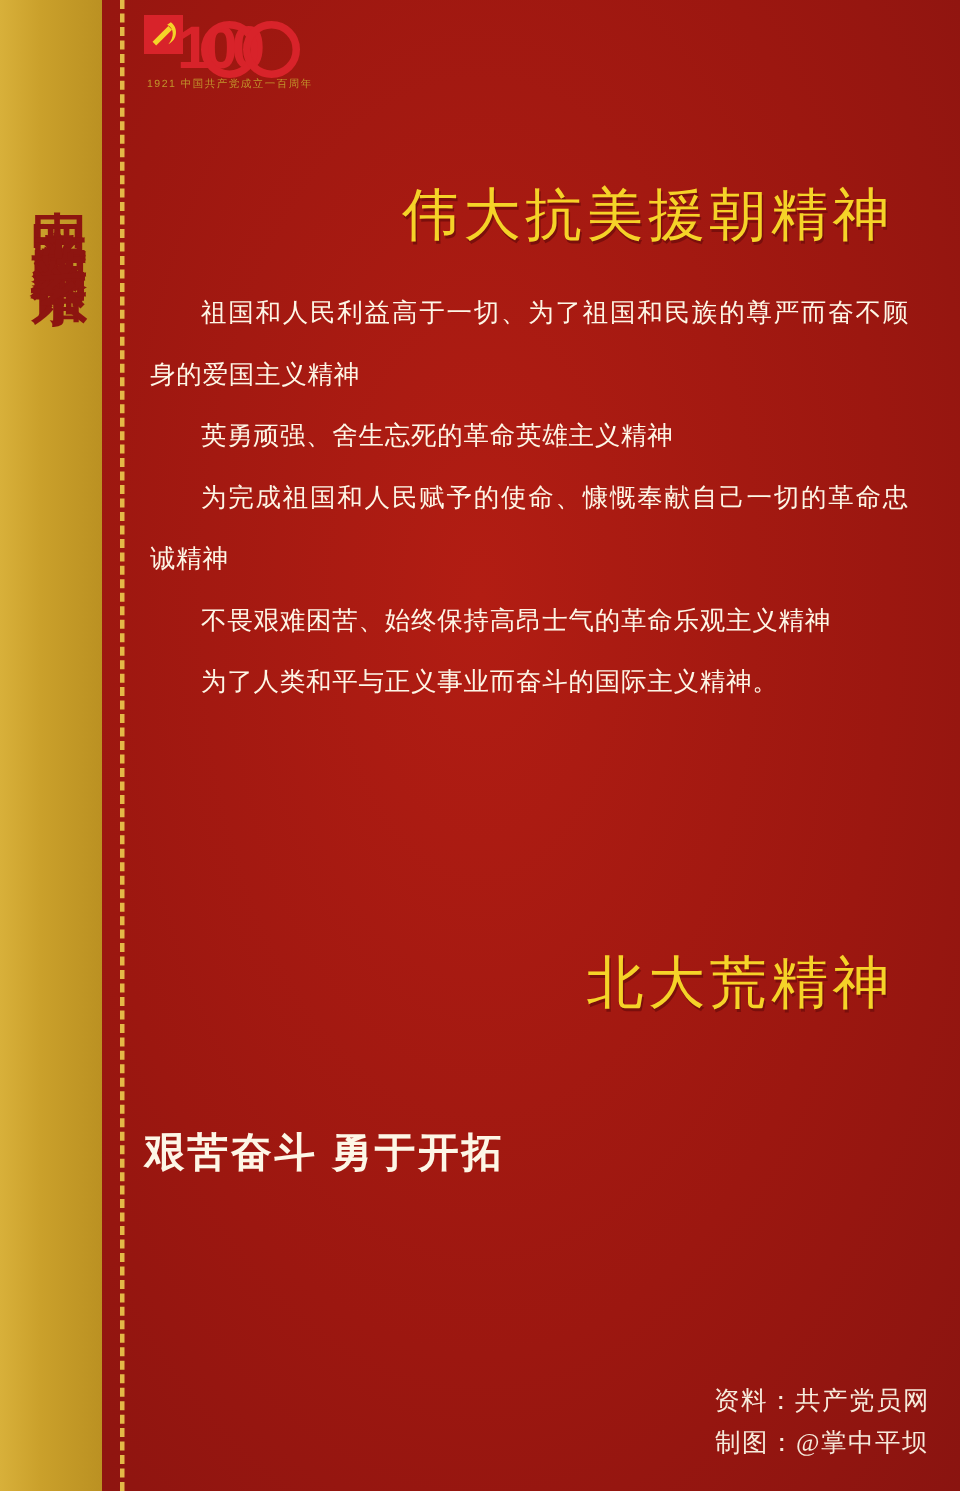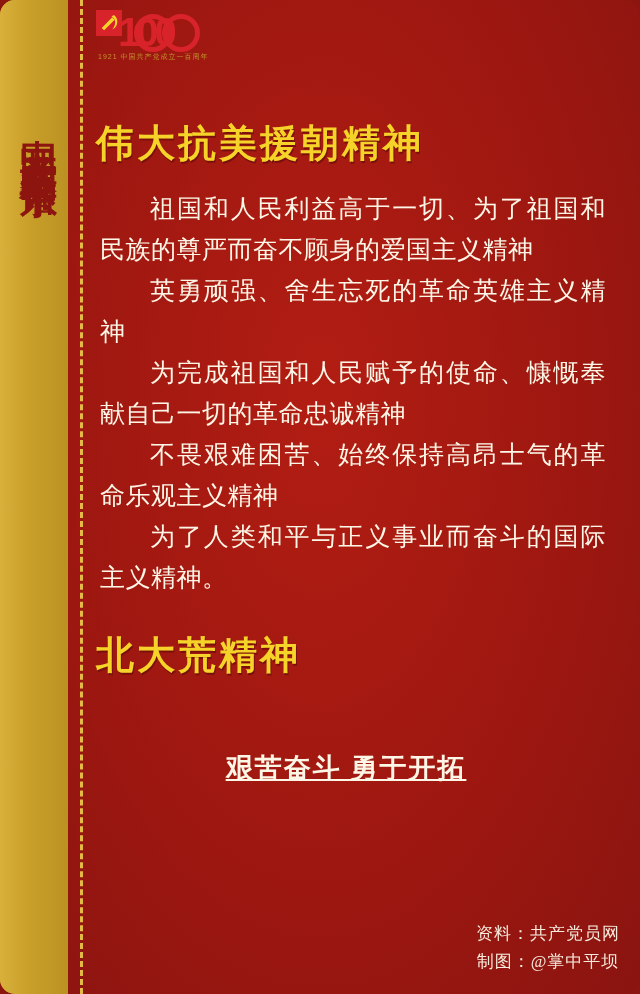--- a/index.html
+++ b/index.html
@@ -16,21 +16,20 @@
 
   .poster {
     position: relative;
     width: 640px;
     height: 994px;
     background: #a61a12;
     background-image:
       radial-gradient(ellipse at 50% 40%, #b21d13 0%, #9c1710 60%, #8a1410 100%);
     box-sizing: border-box;
     overflow: hidden;
-    border-radius: 15px;
   }
 
   
   .left-band {
     position: absolute;
     left: 0;
     top: 0;
     width: 68px;
     height: 994px;
     background: #c8a02a;
@@ -119,24 +118,24 @@
     letter-spacing: 1px;
     line-height: 1.5;
     white-space: nowrap;
     overflow: hidden;
   }
 
   
   .section-title {
     color: #f5d328;
     font-family: "Liberation Serif", "DejaVu Serif", serif;
-    font-weight: bold;
+    font-weight: normal;
     font-size: 38px;
     letter-spacing: 3px;
-    text-align: left;
+    text-align: right;
     text-shadow: 1px 2px 0 #7a0f0c;
   }
   #title-1 {
     position: absolute;
     left: 0;
     top: 118px;
     width: 500px;
   }
   #title-2 {
     position: absolute;
@@ -146,44 +145,42 @@
   }
 
   
   .body-block {
     position: absolute;
     left: 4px;
     top: 188px;
     width: 506px;
     color: #fdf6e6;
     font-family: "Liberation Serif", "DejaVu Serif", serif;
-    font-size: 25px;
+    font-size: 17px;
     line-height: 41px;
     letter-spacing: 0.5px;
   }
   .body-block p {
     margin: 0;
     text-indent: 2em;
     text-align: justify;
   }
 
   
   .couplet {
     position: absolute;
     left: 0;
     top: 748px;
     width: 500px;
-    text-align: center;
     color: #fdf6e6;
     font-family: "Liberation Serif", "DejaVu Serif", serif;
     font-weight: bold;
     font-size: 27px;
     line-height: 40px;
     letter-spacing: 2px;
-    text-decoration: underline;
   }
   .couplet div { white-space: nowrap; }
 
   
   .credits {
     position: absolute;
     right: 20px;
     bottom: 18px;
     text-align: center;
     color: #f6eadb;

